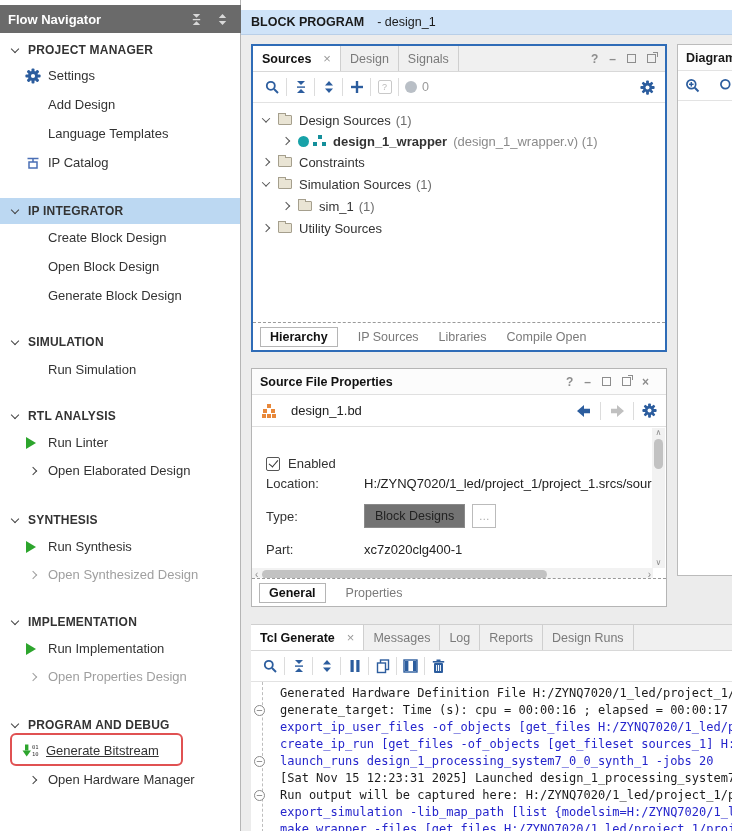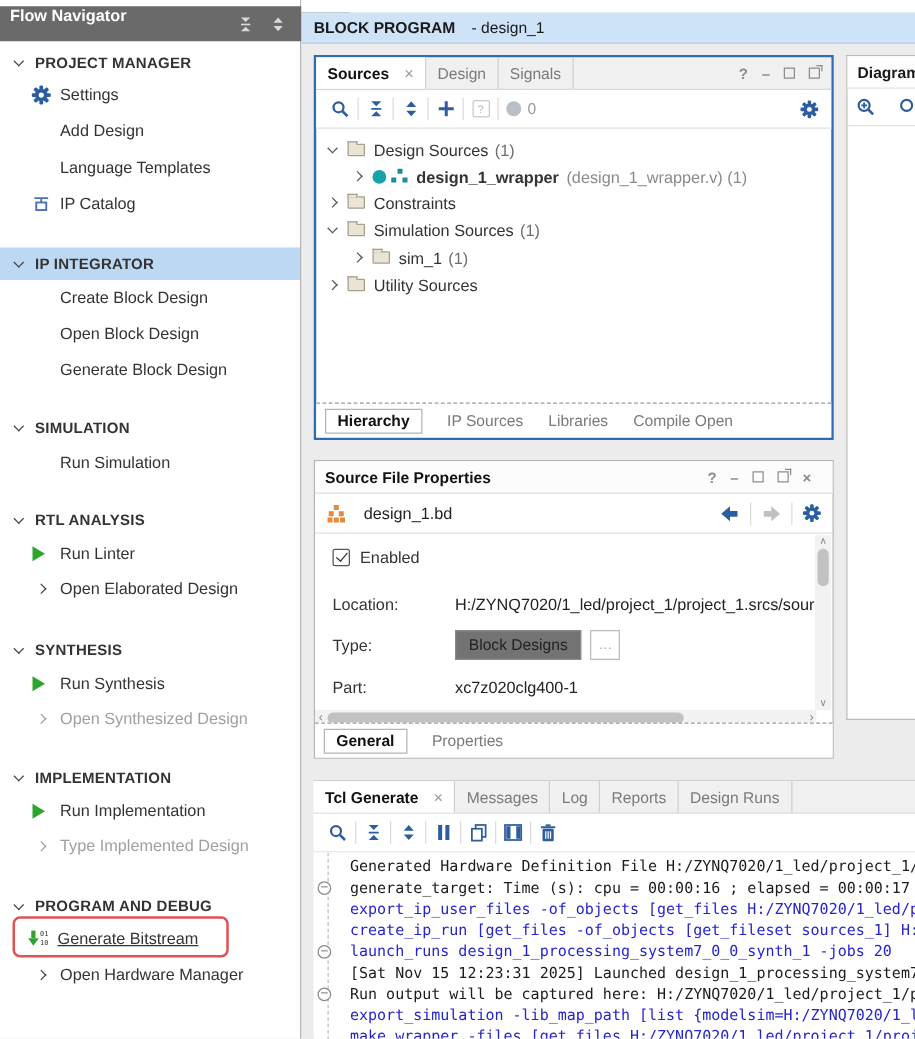--- a/index.html
+++ b/index.html
@@ -2,21 +2,21 @@
 <html><head>
 <meta charset="utf-8">
 <style>
   *{box-sizing:border-box;margin:0;padding:0}
   html,body{width:732px;height:831px;overflow:hidden}
   body{font-family:"Liberation Sans",sans-serif;background:#ececec;position:relative;font-size:13px;color:#333}
   
   .art{position:absolute;background:#4a4a4a}
   
   #sidebar{position:absolute;left:0;top:0;width:241px;height:831px;background:#fff;border-right:1px solid #b5b5b5}
-  #fnav-header{position:absolute;left:0;top:5px;width:280px;height:28px;background:#6a6a6a;color:#fff;display:flex;}
+  #fnav-header{position:absolute;left:0;top:5px;width:280px;height:28px;background:#6a6a6a;color:#fff;display:flex;align-items:center}
   .fnav-title{font-weight:bold;font-size:13px;padding-left:8px;flex:1}
   .fnav-icons{display:flex;gap:13px;margin-right:12px;align-items:center;color:#d9d9d9;font-size:12px}
   .nav-row{position:absolute;width:240px;height:24px}
   .nav-row .lbl{position:absolute;top:0;line-height:24px;white-space:nowrap;font-size:13px;color:#333}
   .nav-row.sec .lbl{font-weight:bold;font-size:12px;letter-spacing:.2px}
   .nav-row.hl{background:#bcd8f2;height:26px}
   .nav-row.hl .lbl{line-height:26px}
   .nav-row.dis .lbl{color:#9f9f9f}
   .nav-row.dis .cv{border-color:#9f9f9f}
   .cv{position:absolute;width:6px;height:6px;border:solid #444;border-width:0 1.5px 1.5px 0}
@@ -218,21 +218,21 @@
   <div class="nav-row sec" style="top:610px">
     <span class="cv down" style="left:12px"></span>
     <span class="lbl" style="left:28px">IMPLEMENTATION</span>
   </div>
   <div class="nav-row" style="top:637px">
     <span class="play" style="left:26px"></span>
     <span class="lbl" style="left:48px">Run Implementation</span>
   </div>
   <div class="nav-row dis" style="top:665px">
     <span class="cv right" style="left:30px"></span>
-    <span class="lbl" style="left:48px">Type Implemented Design</span>
+    <span class="lbl" style="left:48px">Open Properties Design</span>
   </div>
 
   <div class="nav-row sec" style="top:713px">
     <span class="cv down" style="left:12px"></span>
     <span class="lbl" style="left:28px">PROGRAM AND DEBUG</span>
   </div>
   <div class="nav-row" style="top:739px">
     <span class="icp" style="left:22px;top:4px">
         <svg width="17" height="16" viewBox="0 0 17 16">
           <rect x="3" y="1.5" width="3.4" height="6" fill="#2da52d"></rect>
@@ -429,21 +429,21 @@
               <rect x="-1.5" y="-7.6" width="3" height="15.2" rx="1" transform="rotate(90)"></rect>
               <rect x="-1.5" y="-7.6" width="3" height="15.2" rx="1" transform="rotate(135)"></rect>
               <circle r="5"></circle>
             </g>
             <circle r="2.1" fill="#fff"></circle>
           </svg>
         </span>
     </span>
   </div>
   <div class="pcontent">
-    <div class="prow" style="top:10px">
+    <div class="prow" style="top:28px">
       <span class="cb"></span>
       <span>Enabled</span>
     </div>
     <div class="prow" style="top:48px">
       <span class="plabel">Location:</span>
       <span class="pval">H:/ZYNQ7020/1_led/project_1/project_1.srcs/source</span>
     </div>
     <div class="prow" style="top:76px">
       <span class="plabel">Type:</span>
       <button class="typebtn">Block Designs</button>

